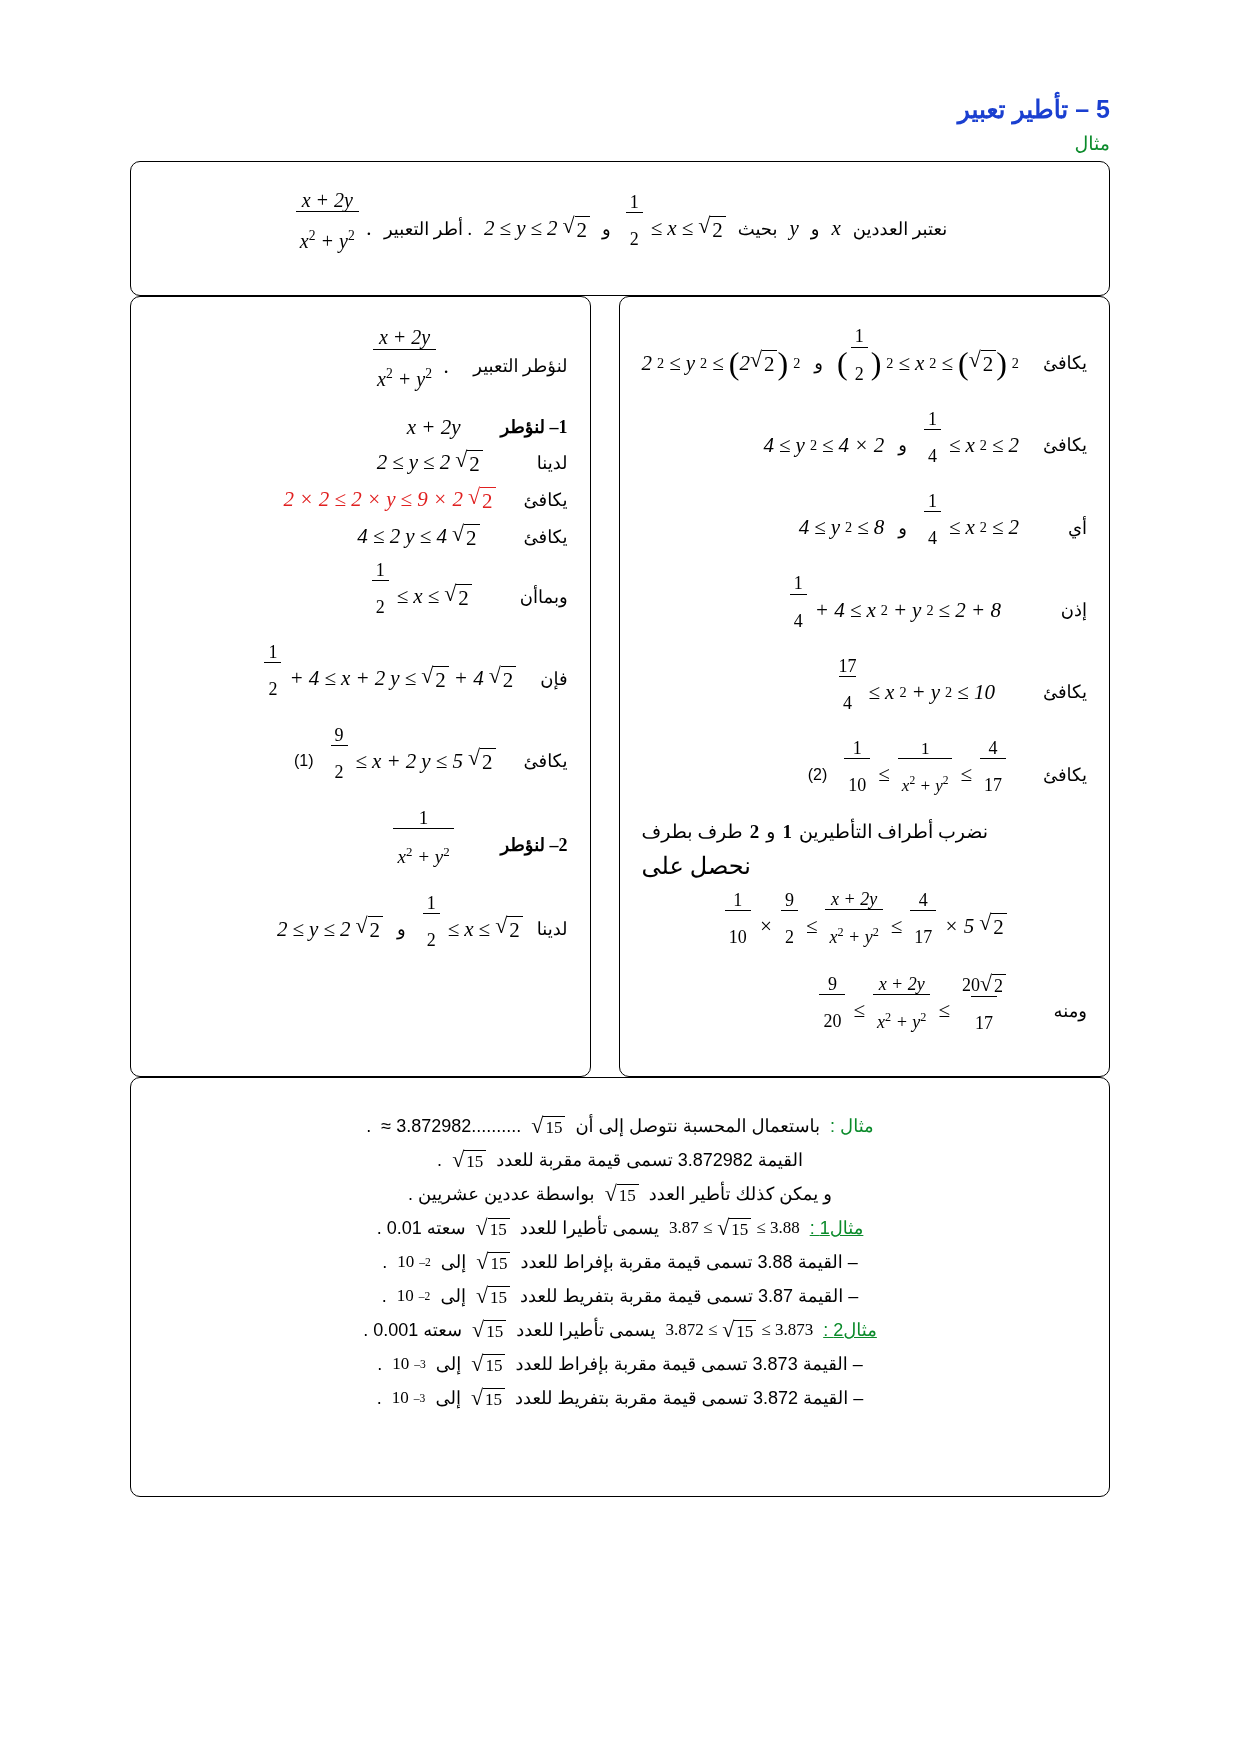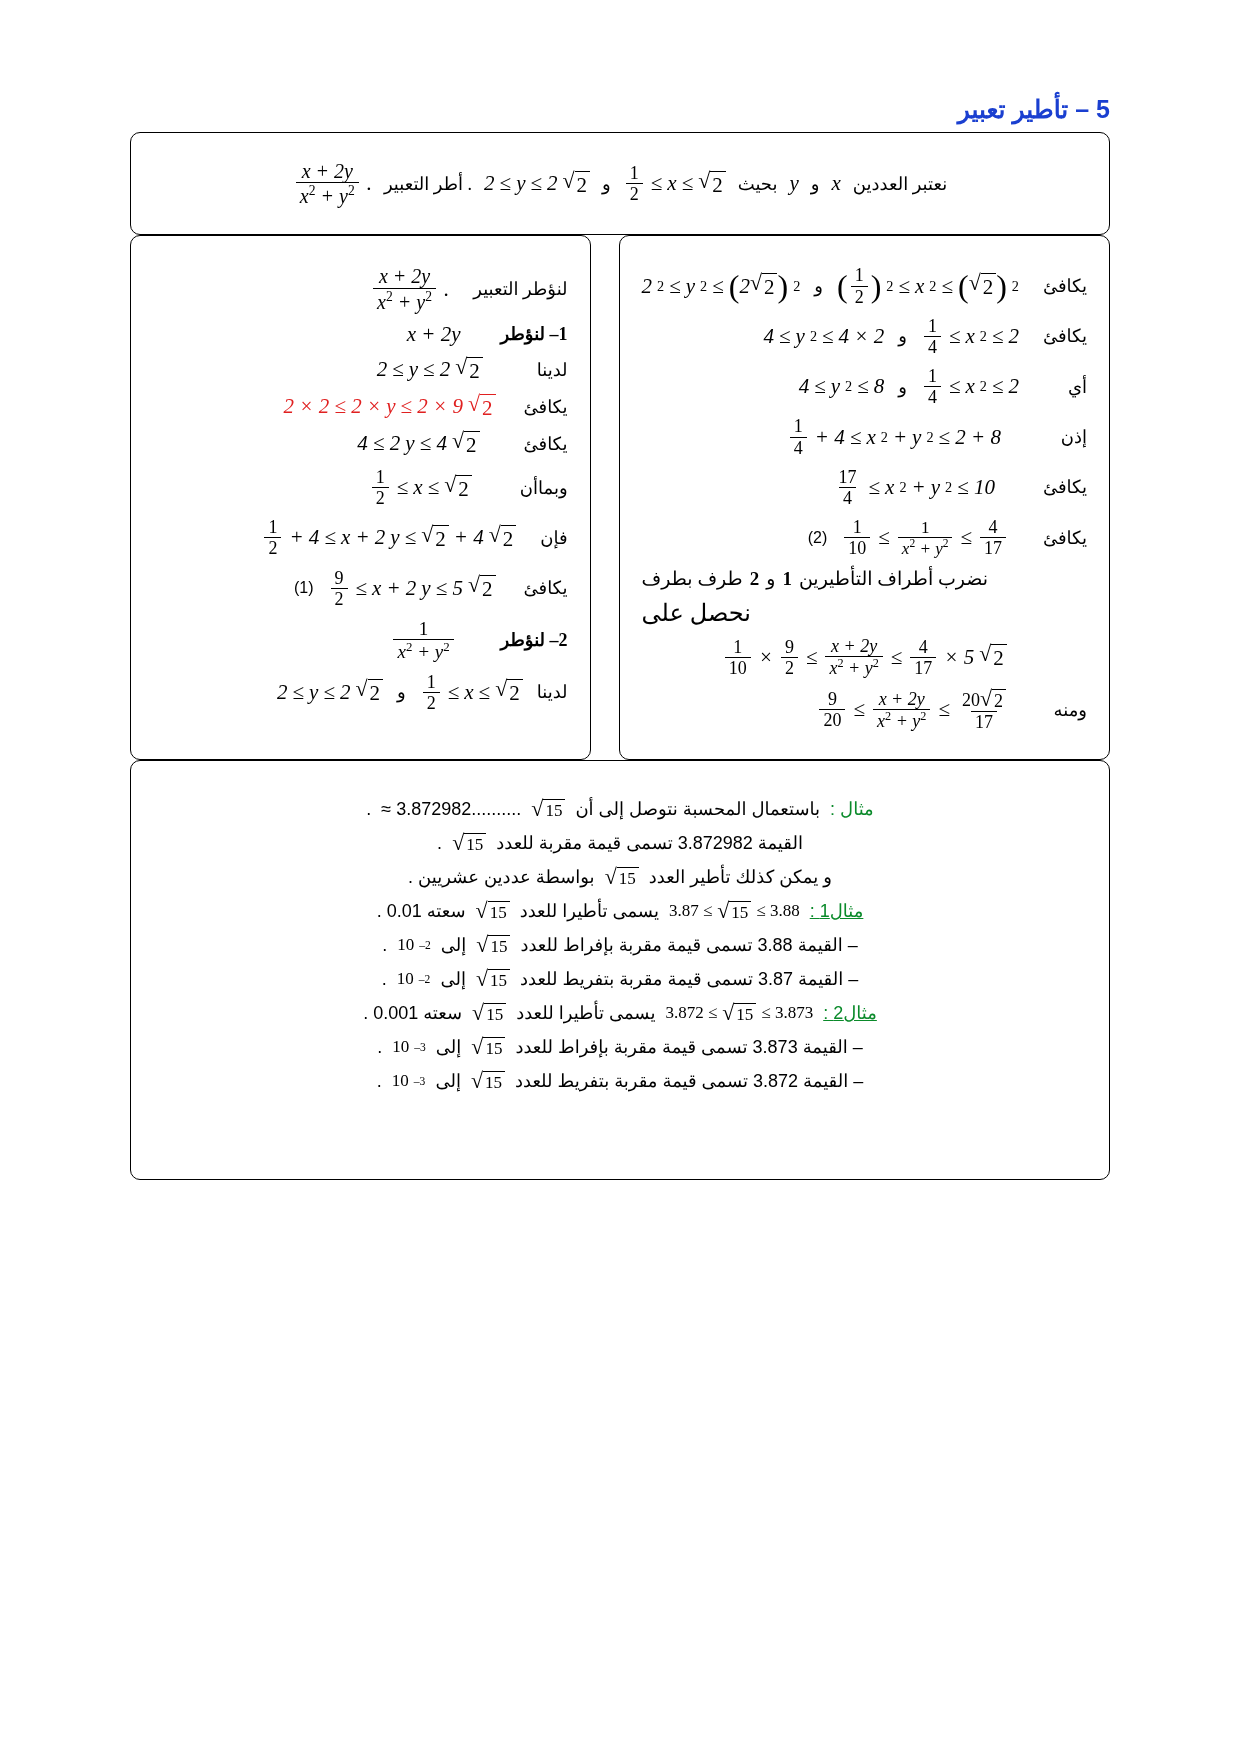--- a/index.html
+++ b/index.html
@@ -121,21 +121,21 @@
   .frac {
     display: inline-flex;
     flex-direction: column;
     align-items: center;
     vertical-align: middle;
     font-size: 18px;
     line-height: 1.12;
     margin: 0 3px;
   }
   .frac .num { padding: 0 4px; }
-  .frac .den { padding: 0 4px; border-top: 1.3px solid #000; }
+  .frac .den { padding: 16px 4px; border-top: 1.3px solid #000; }
 
   
   .sqrt {
     display: inline-flex;
     align-items: stretch;
     white-space: nowrap;
   }
   .sqrt .rad { font-size: 22px; line-height: 1; font-style: normal; }
   .sqrt .rand {
     border-top: 1.3px solid #000;
@@ -182,20 +182,21 @@
   .grn u { text-decoration: underline; }
   .num-up { font-style: normal; font-family: "Liberation Serif", serif; }
 </style>
 </head>
 <body>
 
 <div class="page">
 
   <h2 class="section-title">5 –  تأطير تعبير</h2>
 
+  <div class="label-green">مثال</div>
 
   <div class="box example-box">
     <div class="mline center" style="gap:12px;">
       <span class="kw" style="min-width:auto;">نعتبر العددين</span>
       <span class="math">x</span>
       <span class="kw" style="min-width:auto;">و</span>
       <span class="math">y</span>
       <span class="kw" style="min-width:auto;">بحيث</span>
       <span class="math">
         <span class="frac">
@@ -431,21 +432,21 @@
           <span class="up">2</span> <span class="up">≤</span> y <span class="up">≤</span> <span class="up">2</span><span class="sqrt">
               <span class="rad">√</span>
               <span class="rand num-up">2</span>
             </span>
         </span>
       </div>
 
       <div class="mline">
         <span class="kw" style="min-width:auto;">يكافئ</span>
         <span class="math red" style="margin-right:14px;">
-          <span class="up">2 × 2 ≤ 2 ×</span> y <span class="up">≤ 2 × 9</span><span class="sqrt redr">
+          <span class="up">2 × 2 ≤ 2 ×</span> y <span class="up">≤ 9 × 2</span><span class="sqrt redr">
               <span class="rad">√</span>
               <span class="rand num-up">2</span>
             </span>
         </span>
       </div>
 
       <div class="mline">
         <span class="kw" style="min-width:auto;">يكافئ</span>
         <span class="math" style="margin-right:30px;">
           <span class="up">4 ≤ 2</span>y <span class="up">≤ 4</span><span class="sqrt">

